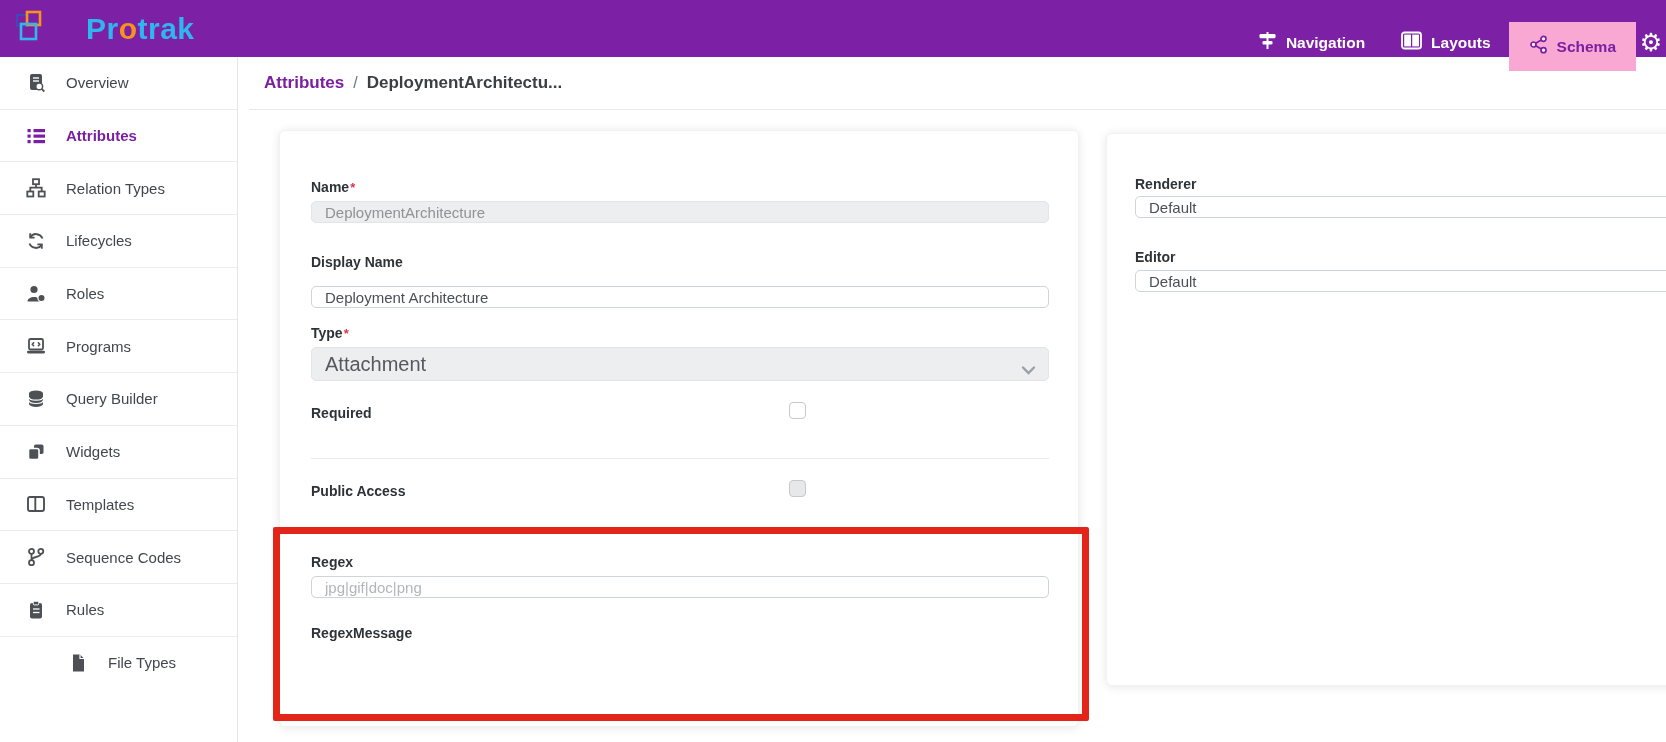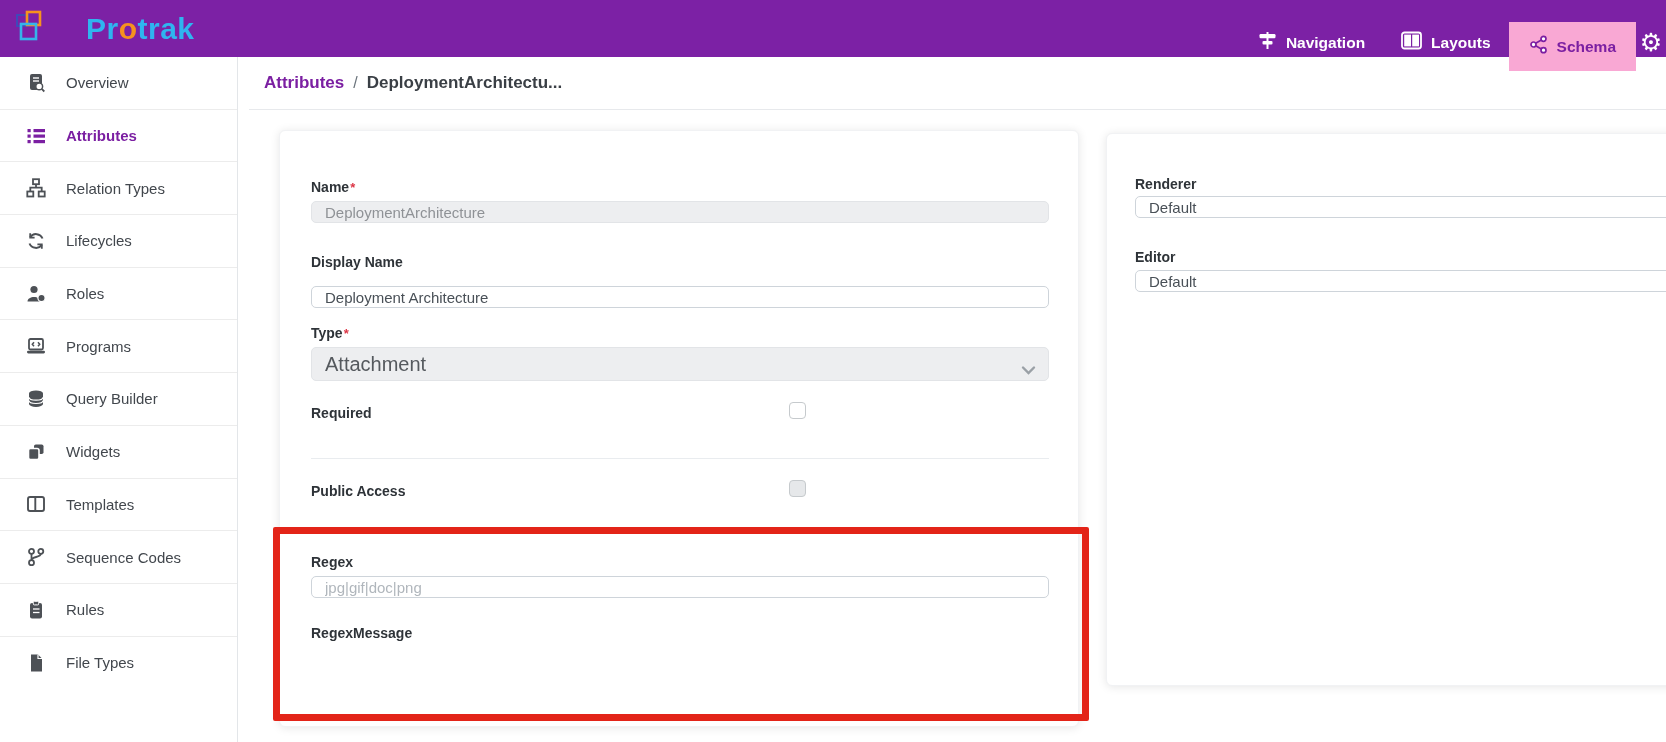--- a/index.html
+++ b/index.html
@@ -16,21 +16,21 @@
                font-weight:bold; padding:0 18px; cursor:pointer; }
   .hnav-item.active { background:#f9a8d4; color:#7b1fa2; margin-top:8px; height:49px; padding:0 20px; }
   .gear-block { width:30px; display:flex; align-items:center; justify-content:center;
                 color:#fff; font-size:25px; cursor:pointer; }
 
   
   .app-body { display:flex; height:685px;gap:11px; }
   .sidebar { width:238px; border-right:1px solid #e3e6e9; background:#fff; }
   .side-item { height:52.7px; display:flex; align-items:center; gap:20px; padding-left:26px;
                border-bottom:1px solid #ececec; color:#42474d; font-size:15px; cursor:pointer; }
-  .side-item:last-child { border-bottom:none; }
+  .side-item:last-child { border-bottom:none;margin-left:42px; }
   .side-item .ic { width:20px; height:20px; flex:0 0 20px; color:#4d5156; }
   .side-item.active { color:#7b1fa2; font-weight:bold; }
   .side-item.active .ic { color:#7b1fa2; }
 
   .main { flex:1; display:flex; flex-direction:column; min-width:0; }
   .crumbbar { height:53px; display:flex; align-items:center; gap:9px; padding-left:15px;
               border-bottom:1px solid #e7e9ec; background:#fff; }
   .crumb-root { color:#7b1fa2; font-weight:bold; font-size:17px; cursor:pointer; }
   .crumb-sep { color:#6c757d; font-size:16px; }
   .crumb-cur { color:#3a3f45; font-weight:bold; font-size:17px; }

